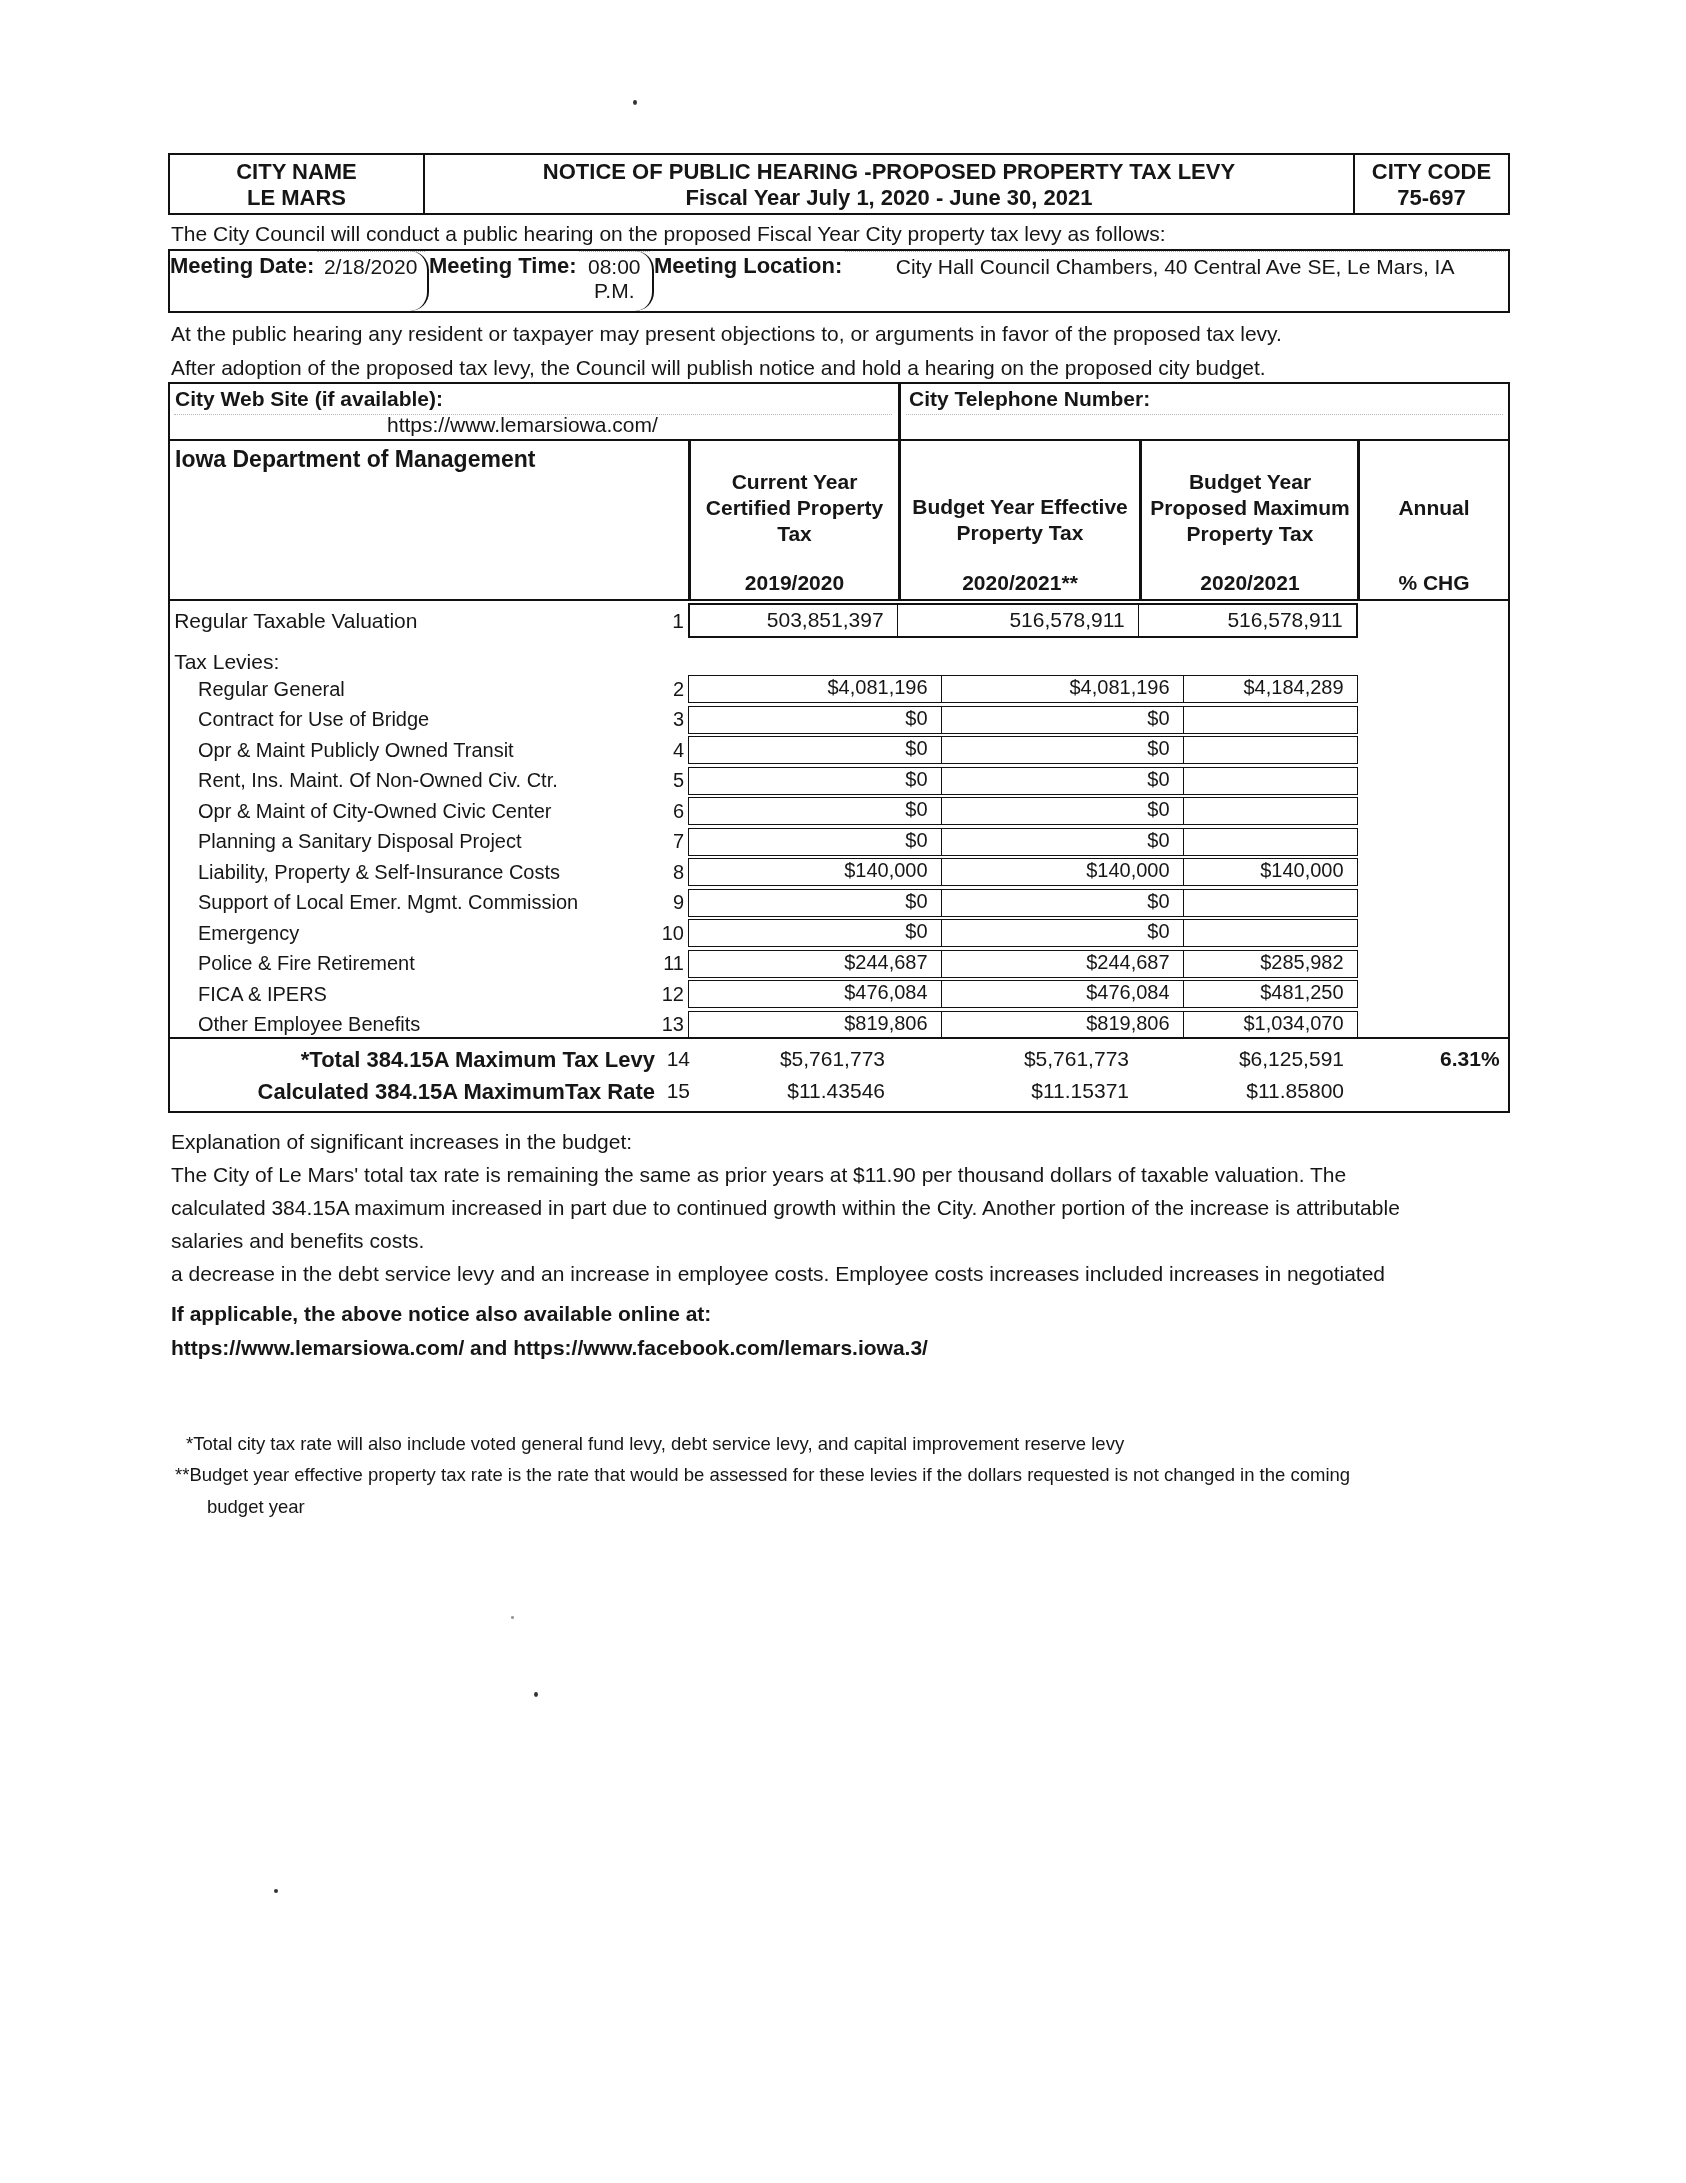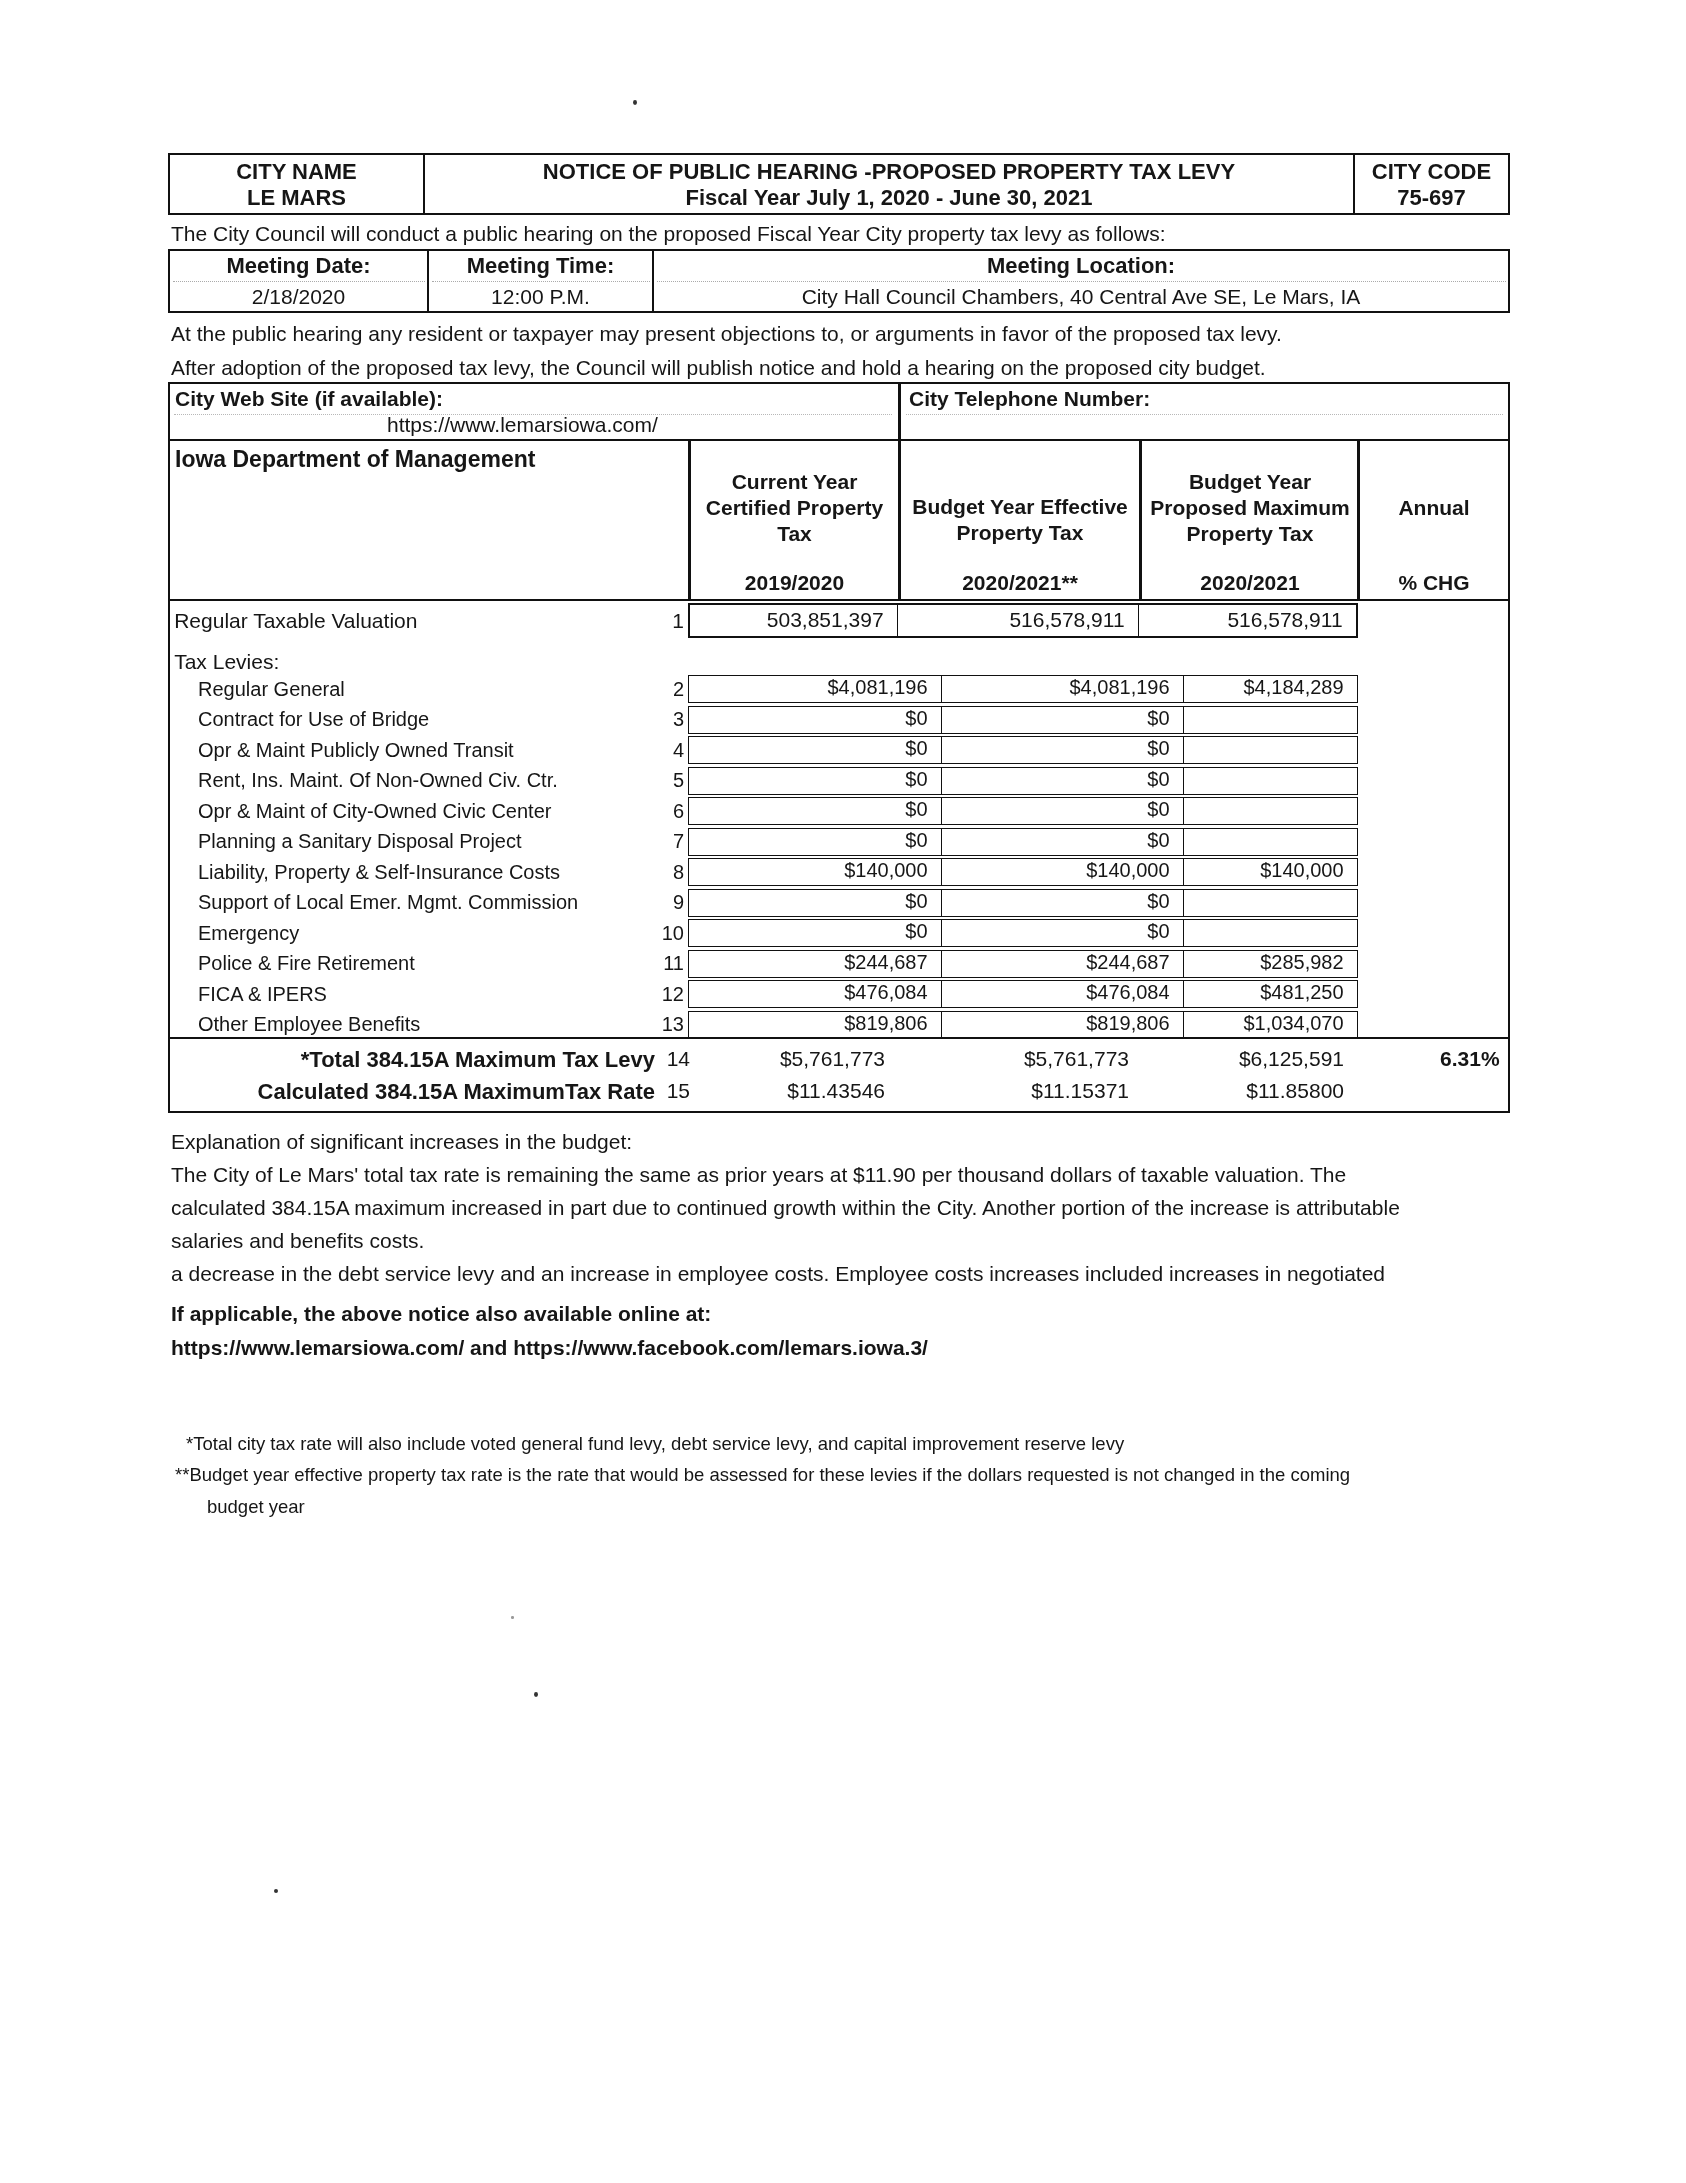--- a/index.html
+++ b/index.html
@@ -24,21 +24,21 @@
   .tt-cell.div { border-right:2.5px solid #111; }
 
   .intro-line { position:absolute; left:171px; top:222px; font-size:21px; }
 
   
   .meeting-table {
     position:absolute; left:168px; top:249px; width:1342px; height:64px;
     border:2.5px solid #111; box-sizing:border-box;
     display:grid; grid-template-columns:259px 225px 1fr;
   }
-  .mt-col { box-sizing:border-box; display:flex; flex-direction:column; }
+  .mt-col { box-sizing:border-box; display:flex; flex-direction:row;border-radius:19px; }
   .mt-col.div { border-right:2.5px solid #111; }
   .mt-head { height:28px; text-align:center; font-weight:700; font-size:22px; padding-top:1.7px; }
   .mt-val {
     flex:1; text-align:center; font-size:21px; padding-top:3.4px;
     border-top:1.7px dotted #ababab; margin:0 2.5px;
   }
 
   .note-lines { position:absolute; left:171px; top:317px; font-size:21px; line-height:34px; }
 
   
@@ -147,21 +147,21 @@
 
   <div class="intro-line">The City Council will conduct a public hearing on the proposed Fiscal Year City property tax levy as follows:</div>
 
   <div class="meeting-table">
     <div class="mt-col div">
       <div class="mt-head">Meeting Date:</div>
       <div class="mt-val">2/18/2020</div>
     </div>
     <div class="mt-col div">
       <div class="mt-head">Meeting Time:</div>
-      <div class="mt-val">12:00 P.M.</div>
+      <div class="mt-val">08:00 P.M.</div>
     </div>
     <div class="mt-col">
       <div class="mt-head">Meeting Location:</div>
       <div class="mt-val">City Hall Council Chambers, 40 Central Ave SE, Le Mars, IA</div>
     </div>
   </div>
 
   <div class="note-lines">
     <div>At the public hearing any resident or taxpayer may present objections to, or arguments in favor of the proposed tax levy.</div>
     <div>After adoption of the proposed tax levy, the Council will publish notice and hold a hearing on the proposed city budget.</div>

